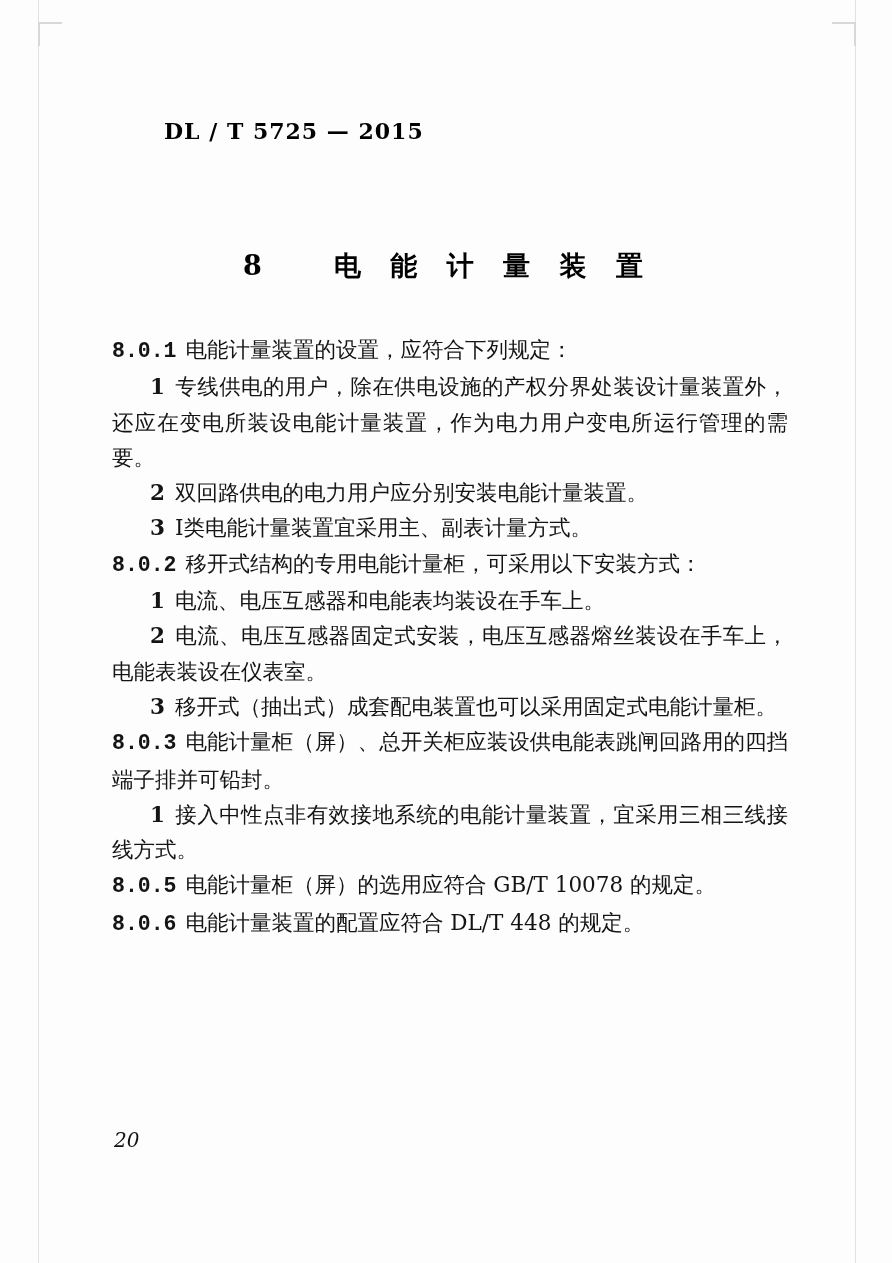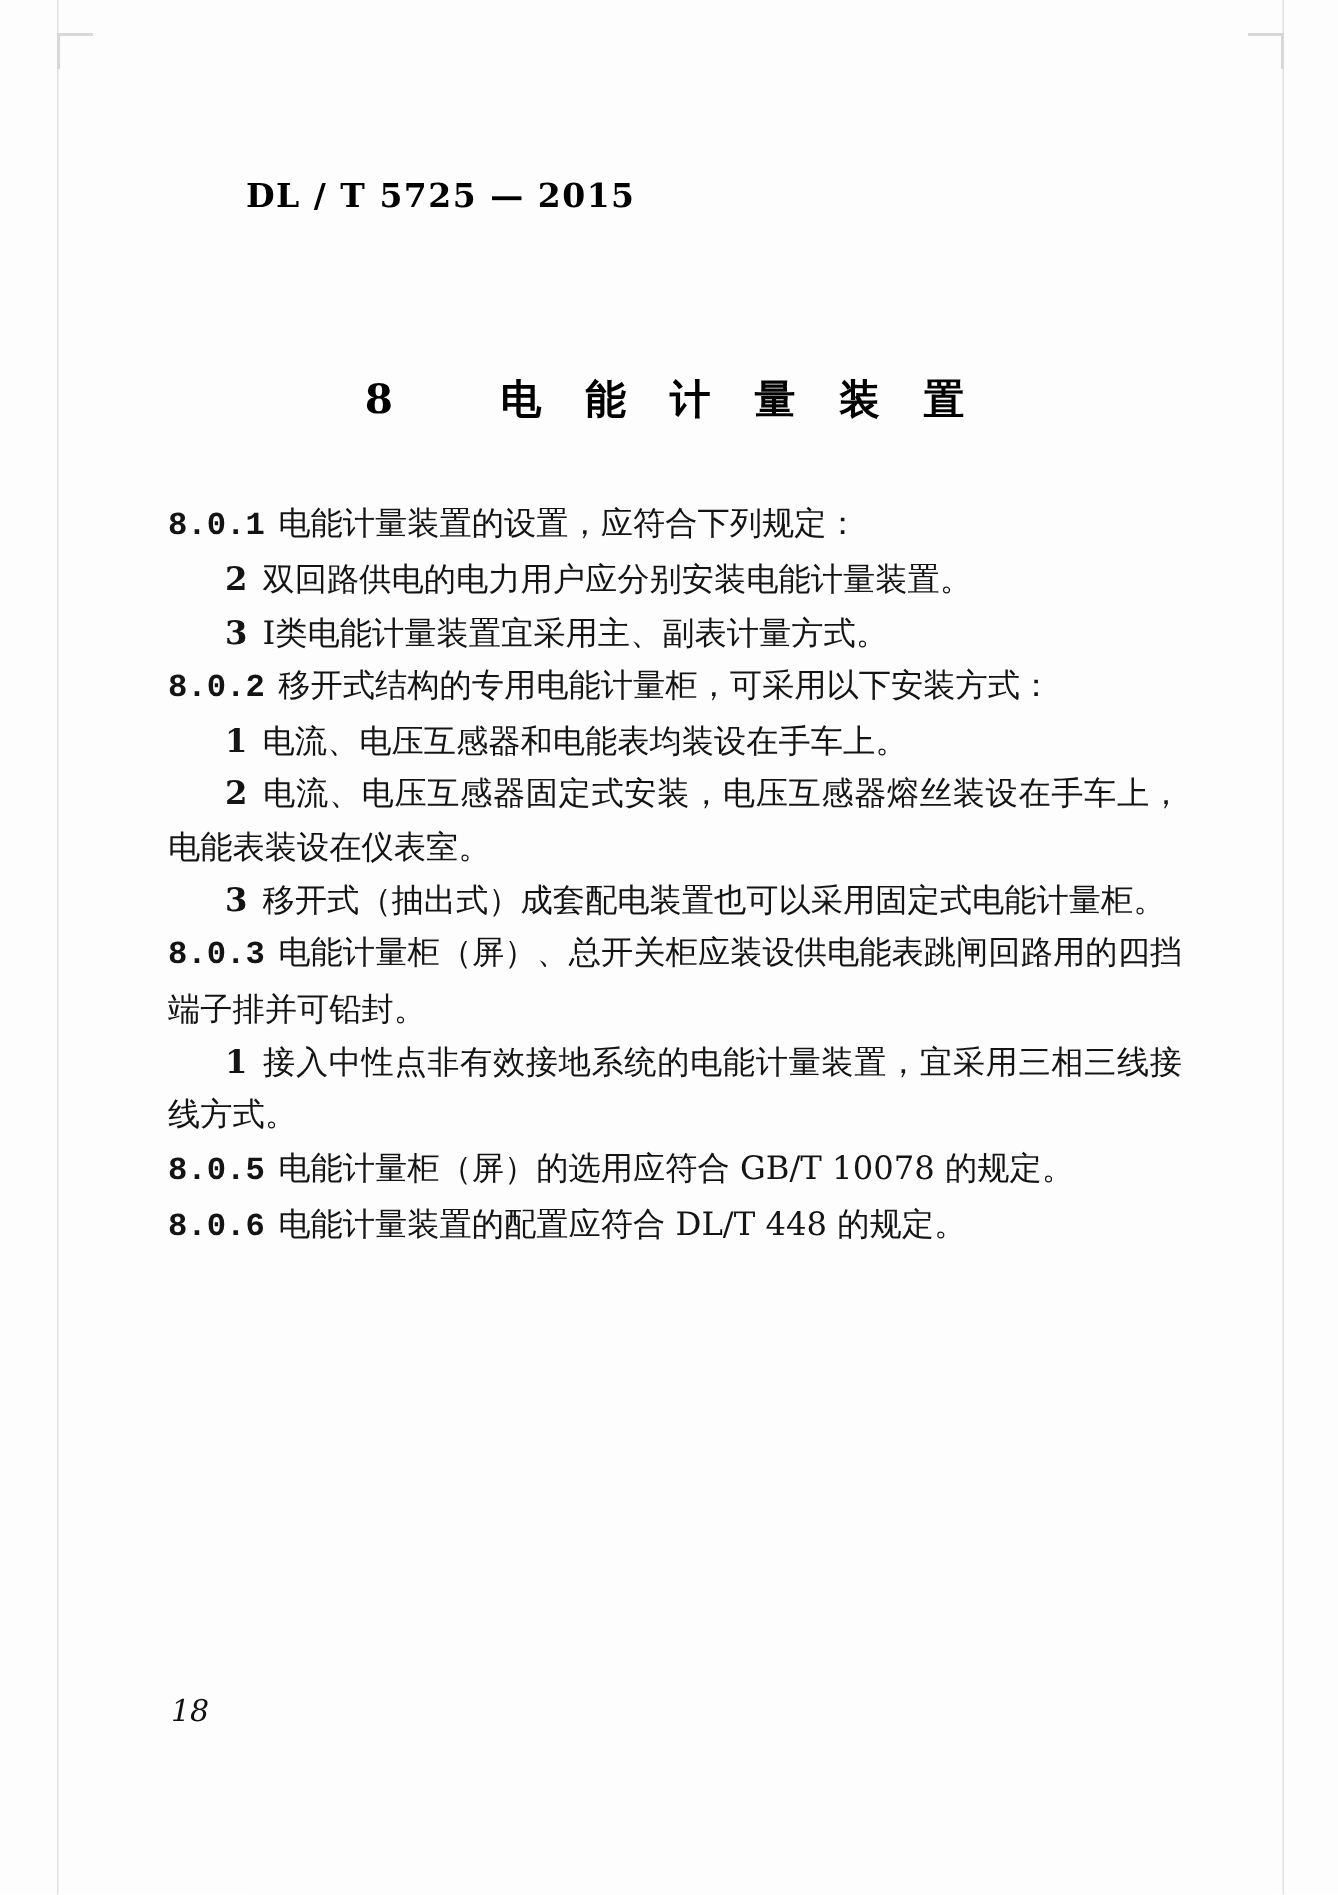--- a/index.html
+++ b/index.html
@@ -128,32 +128,33 @@
 
   <div class="running-head">DL / T 5725 — 2015</div>
 
   <div class="chapter-title">
     <span class="num">8</span><span class="cn">电 能 计 量 装 置</span>
   </div>
 
   <div class="body-text">
 
     <p class="clause"><span class="lbl">8.0.1</span><span class="sp"></span><span>电能计量装置的设置，应符合下列规定：</span></p>
+    <p class="item"><span class="lbl-num">1</span><span>专线供电的用户，除在供电设施的产权分界处装设计量装置外，还应在变电所装设电能计量装置，作为电力用户变电所运行管理的需要。</span></p>
     <p class="item"><span class="lbl-num">2</span><span>双回路供电的电力用户应分别安装电能计量装置。</span></p>
     <p class="item"><span class="lbl-num">3</span><span>Ⅰ类电能计量装置宜采用主、副表计量方式。</span></p>
 
     <p class="clause"><span class="lbl">8.0.2</span><span class="sp"></span><span>移开式结构的专用电能计量柜，可采用以下安装方式：</span></p>
     <p class="item"><span class="lbl-num">1</span><span>电流、电压互感器和电能表均装设在手车上。</span></p>
     <p class="item"><span class="lbl-num">2</span><span>电流、电压互感器固定式安装，电压互感器熔丝装设在手车上，电能表装设在仪表室。</span></p>
     <p class="item"><span class="lbl-num">3</span><span>移开式（抽出式）成套配电装置也可以采用固定式电能计量柜。</span></p>
 
     <p class="clause"><span class="lbl">8.0.3</span><span class="sp"></span><span>电能计量柜（屏）、总开关柜应装设供电能表跳闸回路用的四挡端子排并可铅封。</span></p>
 
     <p class="item"><span class="lbl-num">1</span><span>接入中性点非有效接地系统的电能计量装置，宜采用三相三线接线方式。</span></p>
 
     <p class="clause"><span class="lbl">8.0.5</span><span class="sp"></span><span>电能计量柜（屏）的选用应符合 GB/T 10078 的规定。</span></p>
 
     <p class="clause"><span class="lbl">8.0.6</span><span class="sp"></span><span>电能计量装置的配置应符合 DL/T 448 的规定。</span></p>
 
   </div>
 
-  <div class="folio">18</div>
+  <div class="folio">20</div>
 </div>
 
 </body></html>

